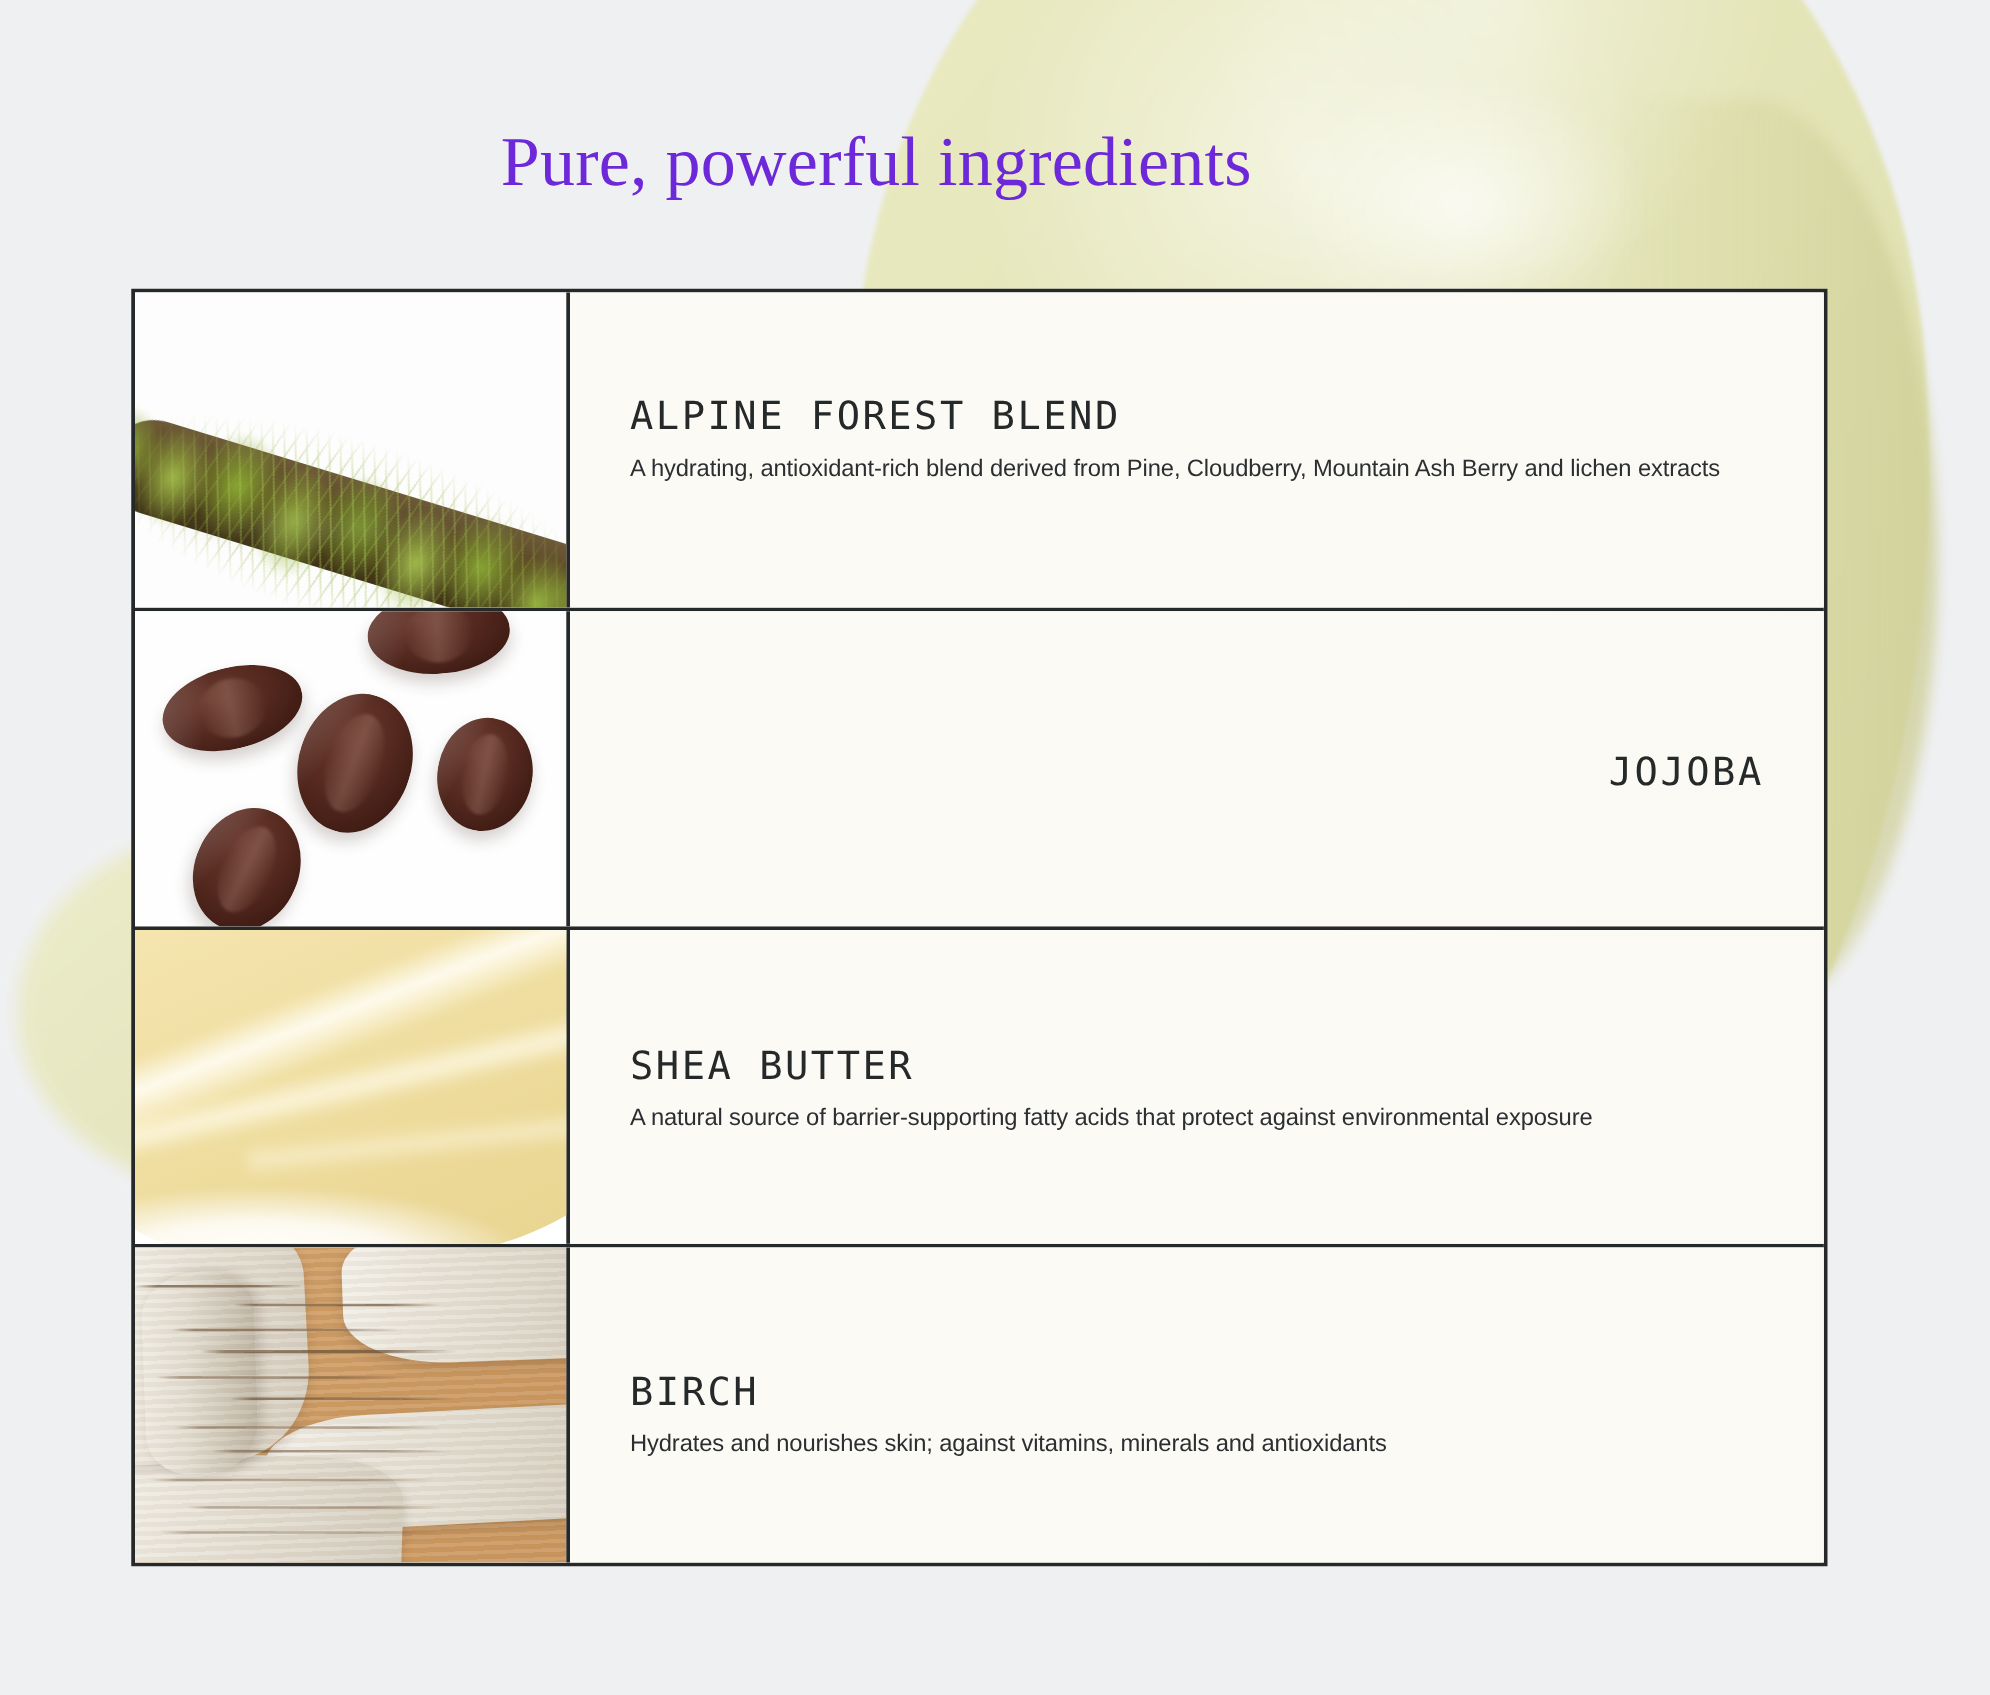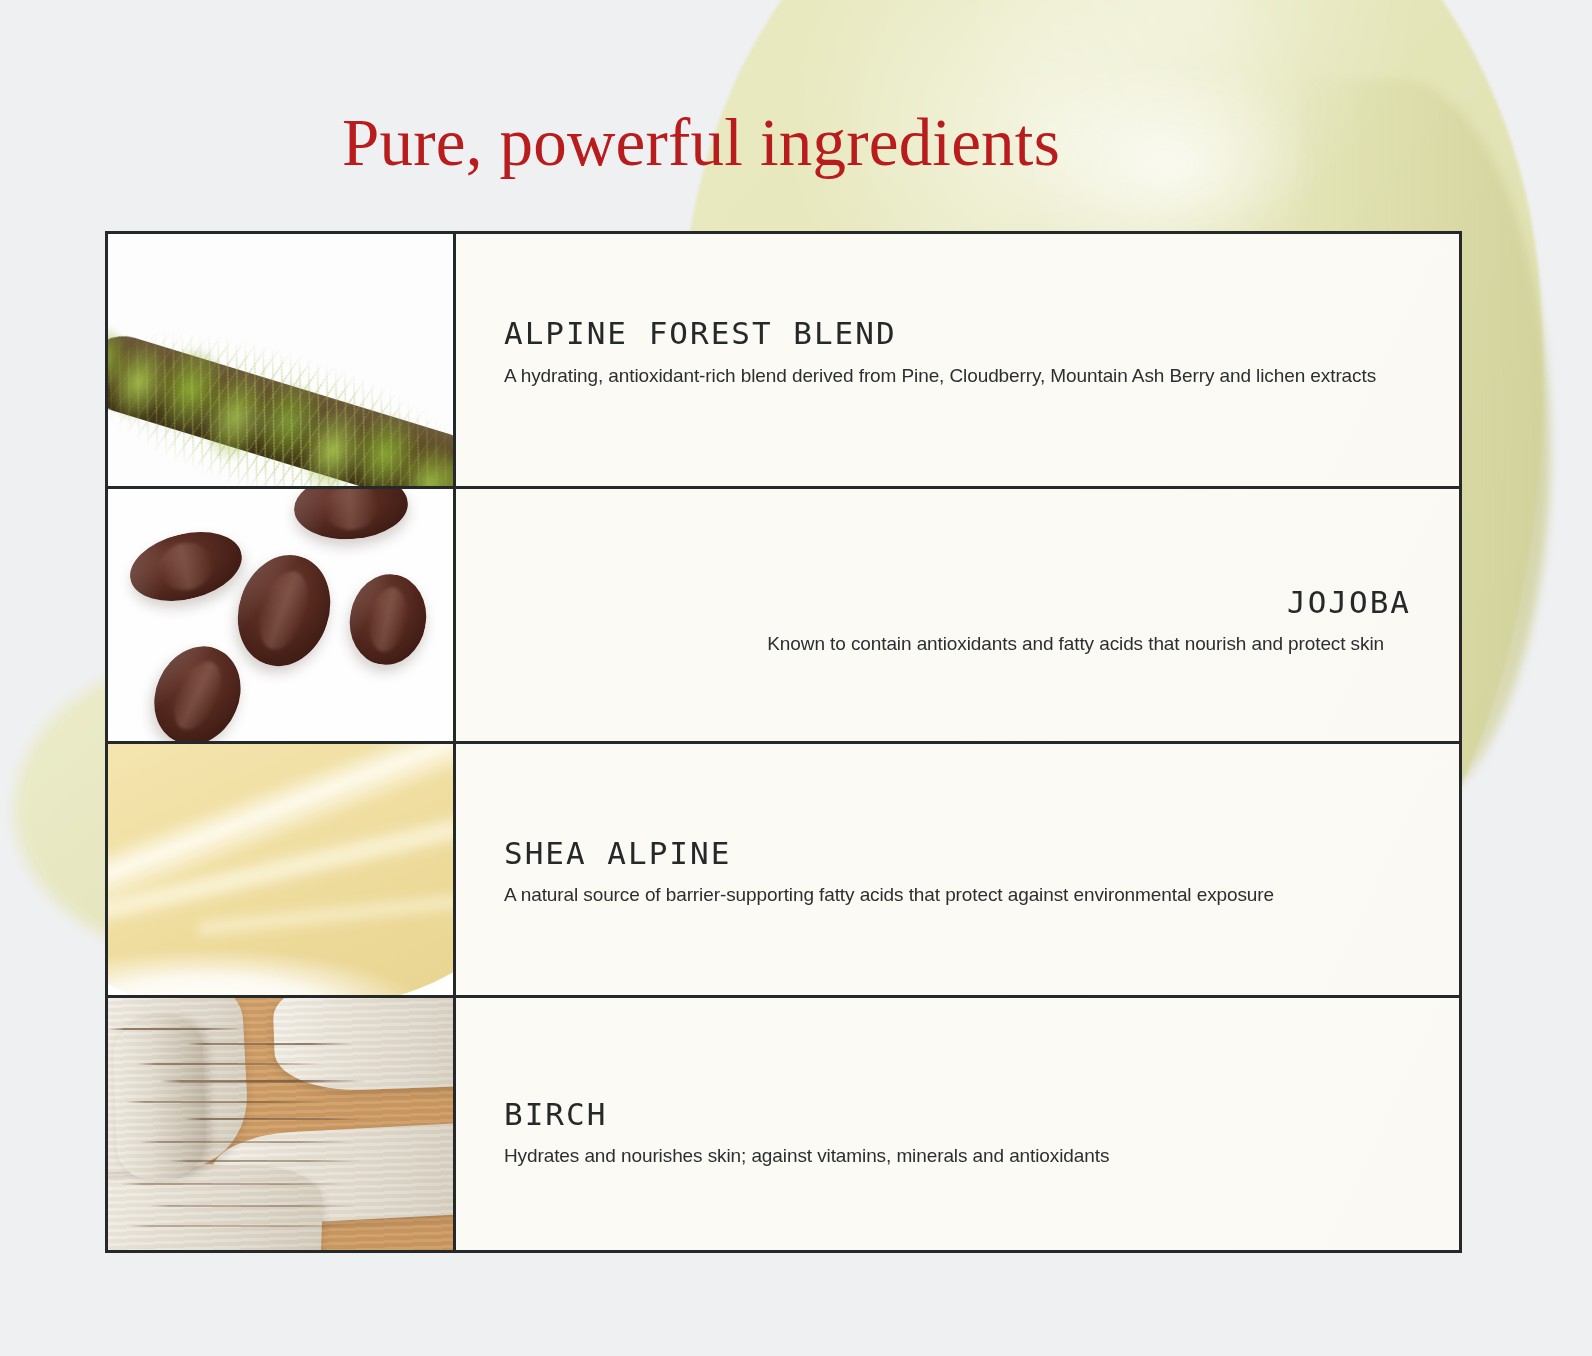--- a/index.html
+++ b/index.html
@@ -70,24 +70,24 @@
   }
 
   
   .title {
     position: absolute;
     left: 0;
     top: 64px;
     width: 1402px;
     text-align: center;
     font-family: "Liberation Serif", "DejaVu Serif", serif;
-    font-size: 67px;
+    font-size: 56px;
     font-weight: 400;
     line-height: 1.0;
-    color: #b91c1c;
+    color: #6d28d9;
     letter-spacing: 0.2px;
     white-space: nowrap;
   }
 
   
   .ingredients-table {
     position: absolute;
     left: 105px;
     top: 231px;
     width: 1357px;
@@ -370,39 +370,38 @@
           <div class="seed seed-2"></div>
           <div class="seed seed-3"></div>
           <div class="seed seed-4"></div>
           <div class="seed seed-5"></div>
         </div>
       </div>
       <div class="cell-text">
         <div class="tint"></div>
         <div class="text-inner">
           <div class="ing-name">JOJOBA</div>
-          <p class="ing-desc">Known to contain antioxidants and fatty acids that nourish and protect skin</p>
         </div>
       </div>
     </div>
 
     <div class="row row-3">
       <div class="cell-image">
         <div class="art-shea">
           <div class="mass"></div>
           <div class="ridge-a"></div>
           <div class="ridge-b"></div>
           <div class="ridge-c"></div>
           <div class="lower-white"></div>
         </div>
       </div>
       <div class="cell-text">
         <div class="tint"></div>
         <div class="text-inner">
-          <div class="ing-name">SHEA ALPINE</div>
+          <div class="ing-name">SHEA BUTTER</div>
           <p class="ing-desc">A natural source of barrier-supporting fatty acids that protect against environmental exposure</p>
         </div>
       </div>
     </div>
 
     <div class="row row-4">
       <div class="cell-image">
         <div class="art-birch">
           <div class="wood"></div>
           <div class="sheet s2"></div>

